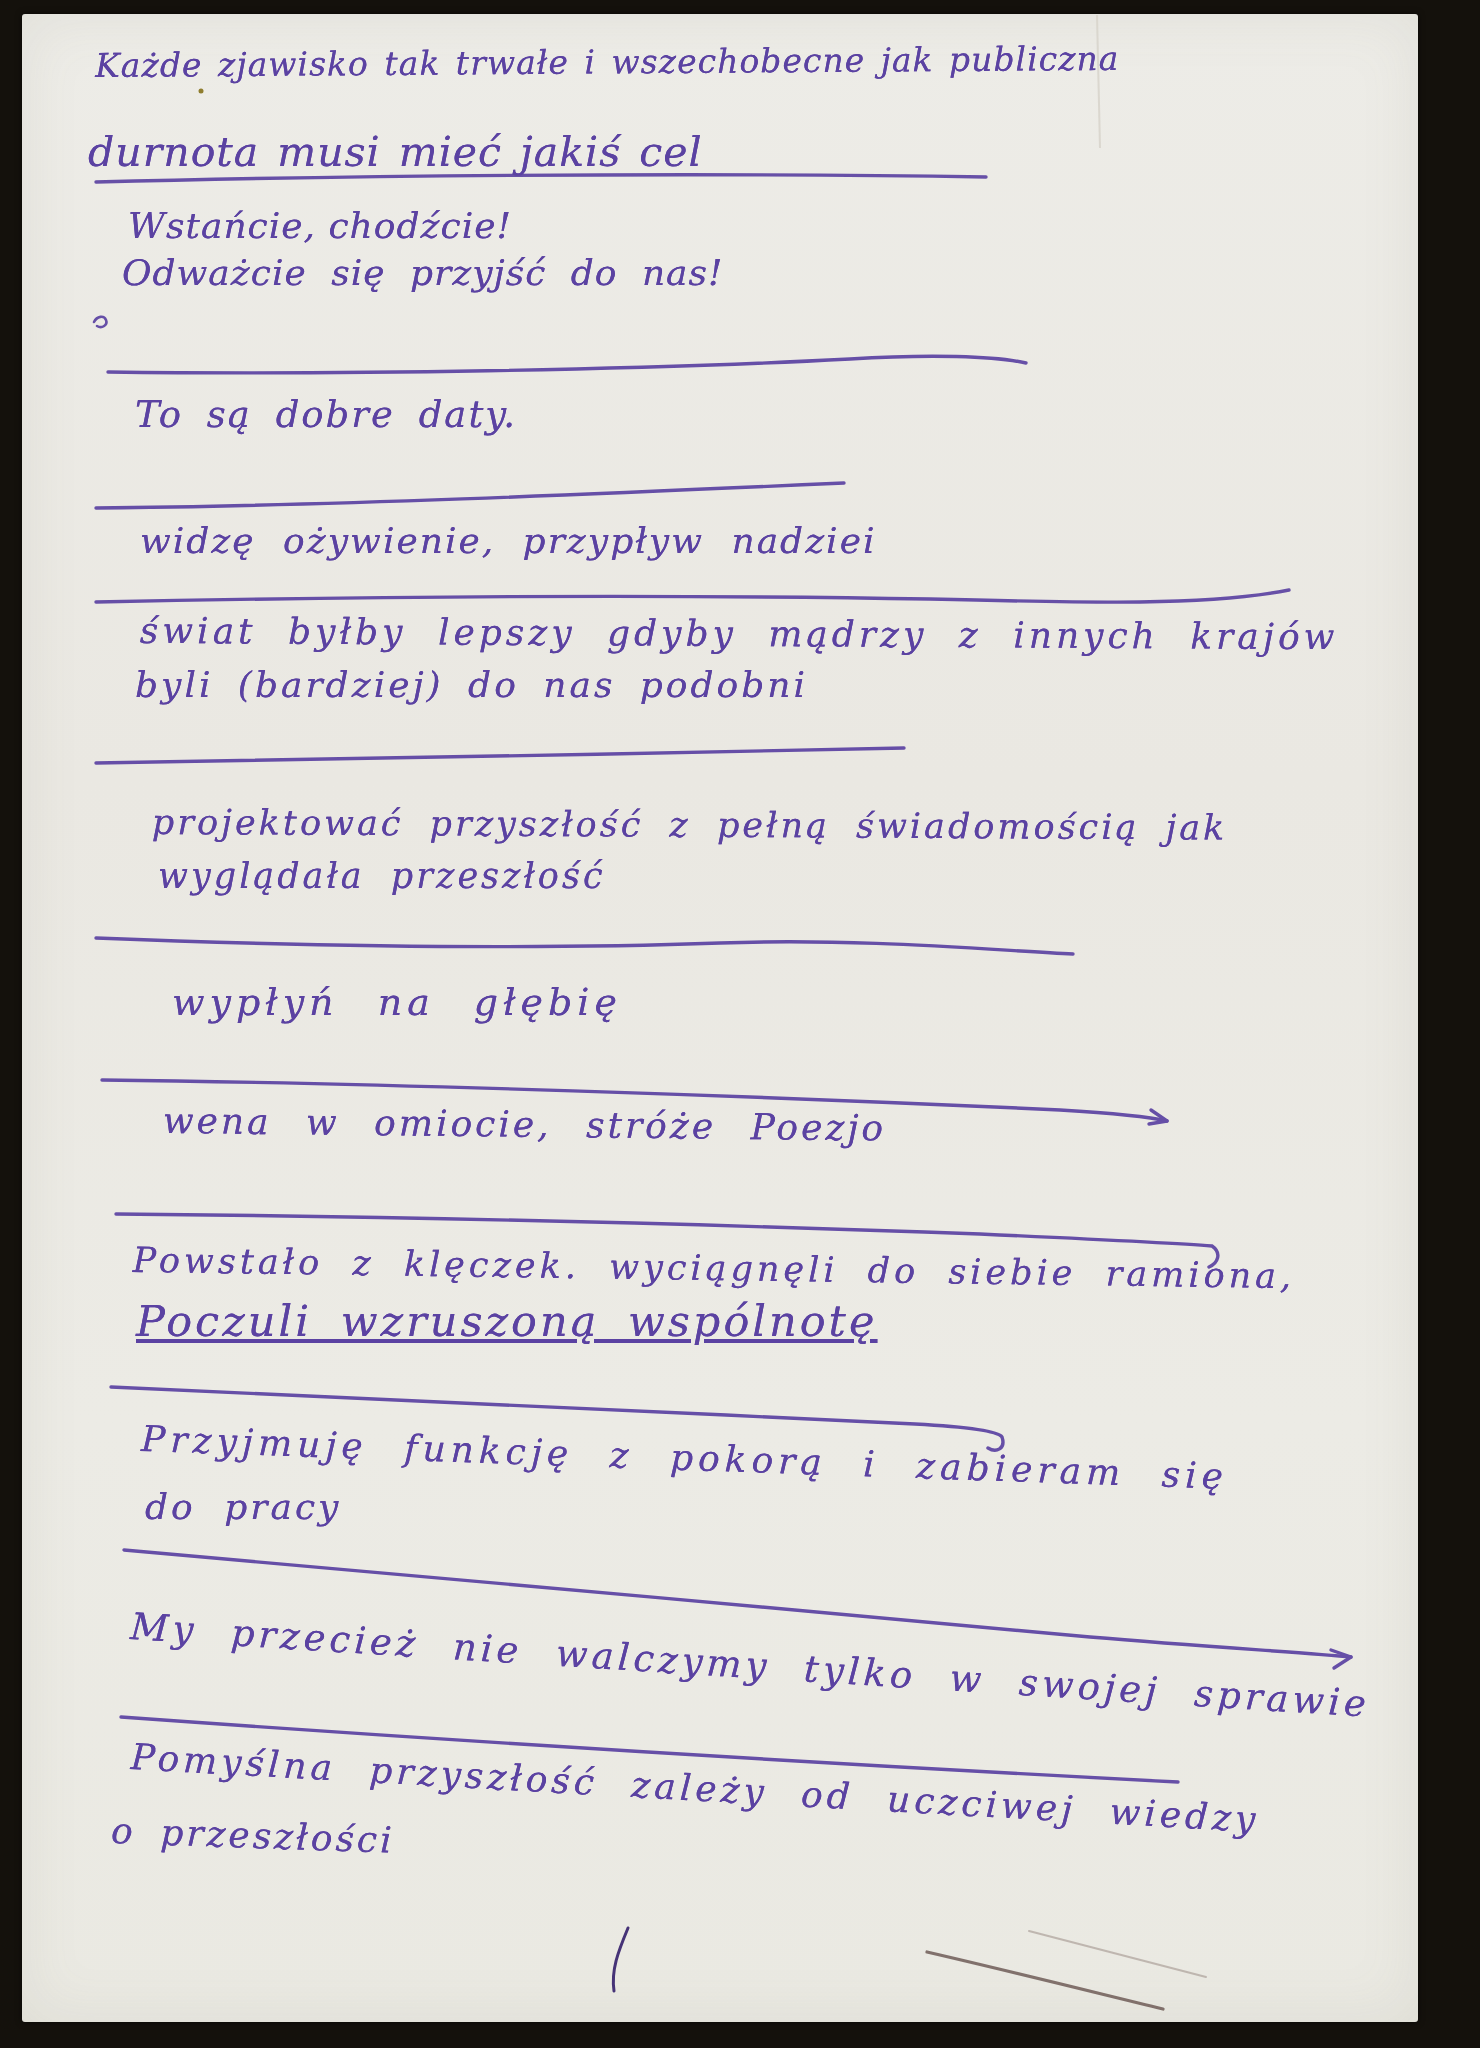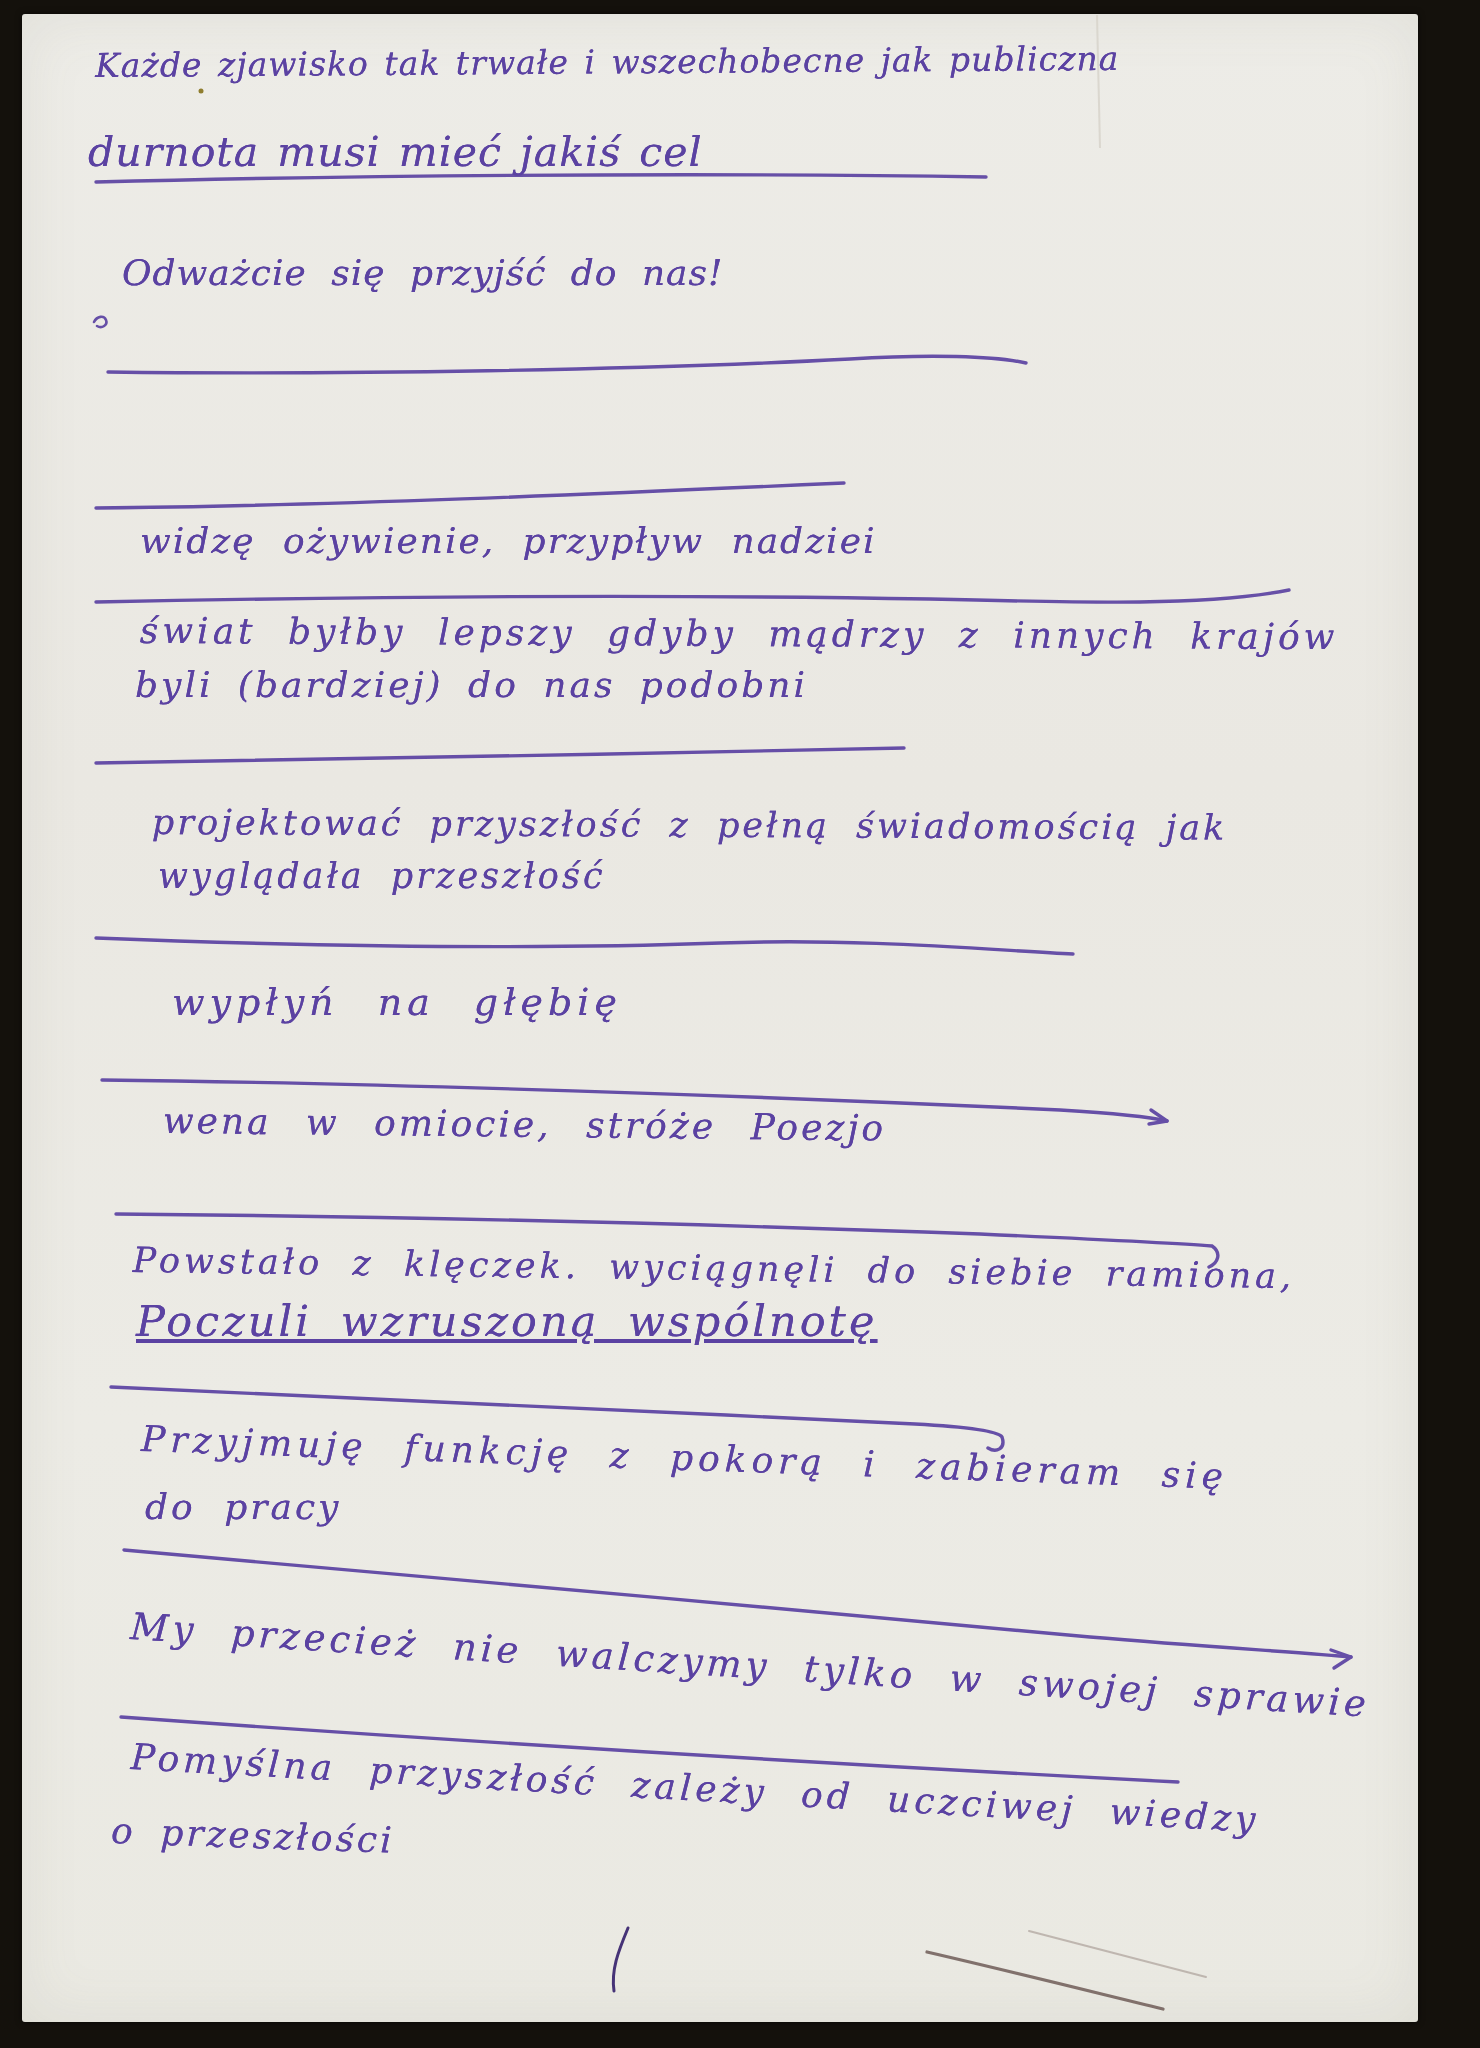--- a/index.html
+++ b/index.html
@@ -35,22 +35,24 @@
 </style>
 </head>
 <body>
 
 <div class="scan">
   <div class="paper"></div>
 
   <span class="hw" style="left:95px;top:46px;font-size:33px;letter-spacing:1px;word-spacing:4px;transform:rotate(-.4deg);">Każde zjawisko tak trwałe i wszechobecne jak publiczna</span>
   <span class="hw" style="left:88px;top:86px;font-size:41px;letter-spacing:1px;word-spacing:4px;margin-top:42px;">durnota musi mieć jakiś cel</span>
 
+  <span class="hw" style="left:128px;top:205px;font-size:36px;letter-spacing:1px;">Wstańcie, chodźcie!</span>
   <span class="hw" style="left:122px;top:252px;font-size:36px;letter-spacing:1px;word-spacing:12px;">Odważcie się przyjść do nas!</span>
 
+  <span class="hw" style="left:135px;top:393px;font-size:37px;letter-spacing:2px;word-spacing:10px;">To są dobre daty.</span>
 
   <span class="hw" style="left:140px;top:520px;font-size:36px;letter-spacing:2px;word-spacing:14px;">widzę ożywienie, przypływ nadziei</span>
 
   <span class="hw" style="left:140px;top:610px;font-size:36px;letter-spacing:4px;word-spacing:16px;transform:rotate(.3deg);">świat byłby lepszy gdyby mądrzy z innych krajów</span>
   <span class="hw" style="left:135px;top:664px;font-size:36px;letter-spacing:3px;word-spacing:10px;">byli (bardziej) do nas podobni</span>
 
   <span class="hw" style="left:152px;top:802px;font-size:35px;letter-spacing:3px;word-spacing:12px;transform:rotate(.3deg);">projektować przyszłość z pełną świadomością jak</span>
   <span class="hw" style="left:172px;top:980px;font-size:38px;letter-spacing:5px;word-spacing:22px;">wypłyń na głębię</span>
 
   <span class="hw" style="left:158px;top:856px;font-size:35px;letter-spacing:3px;word-spacing:12px;">wyglądała przeszłość</span>

